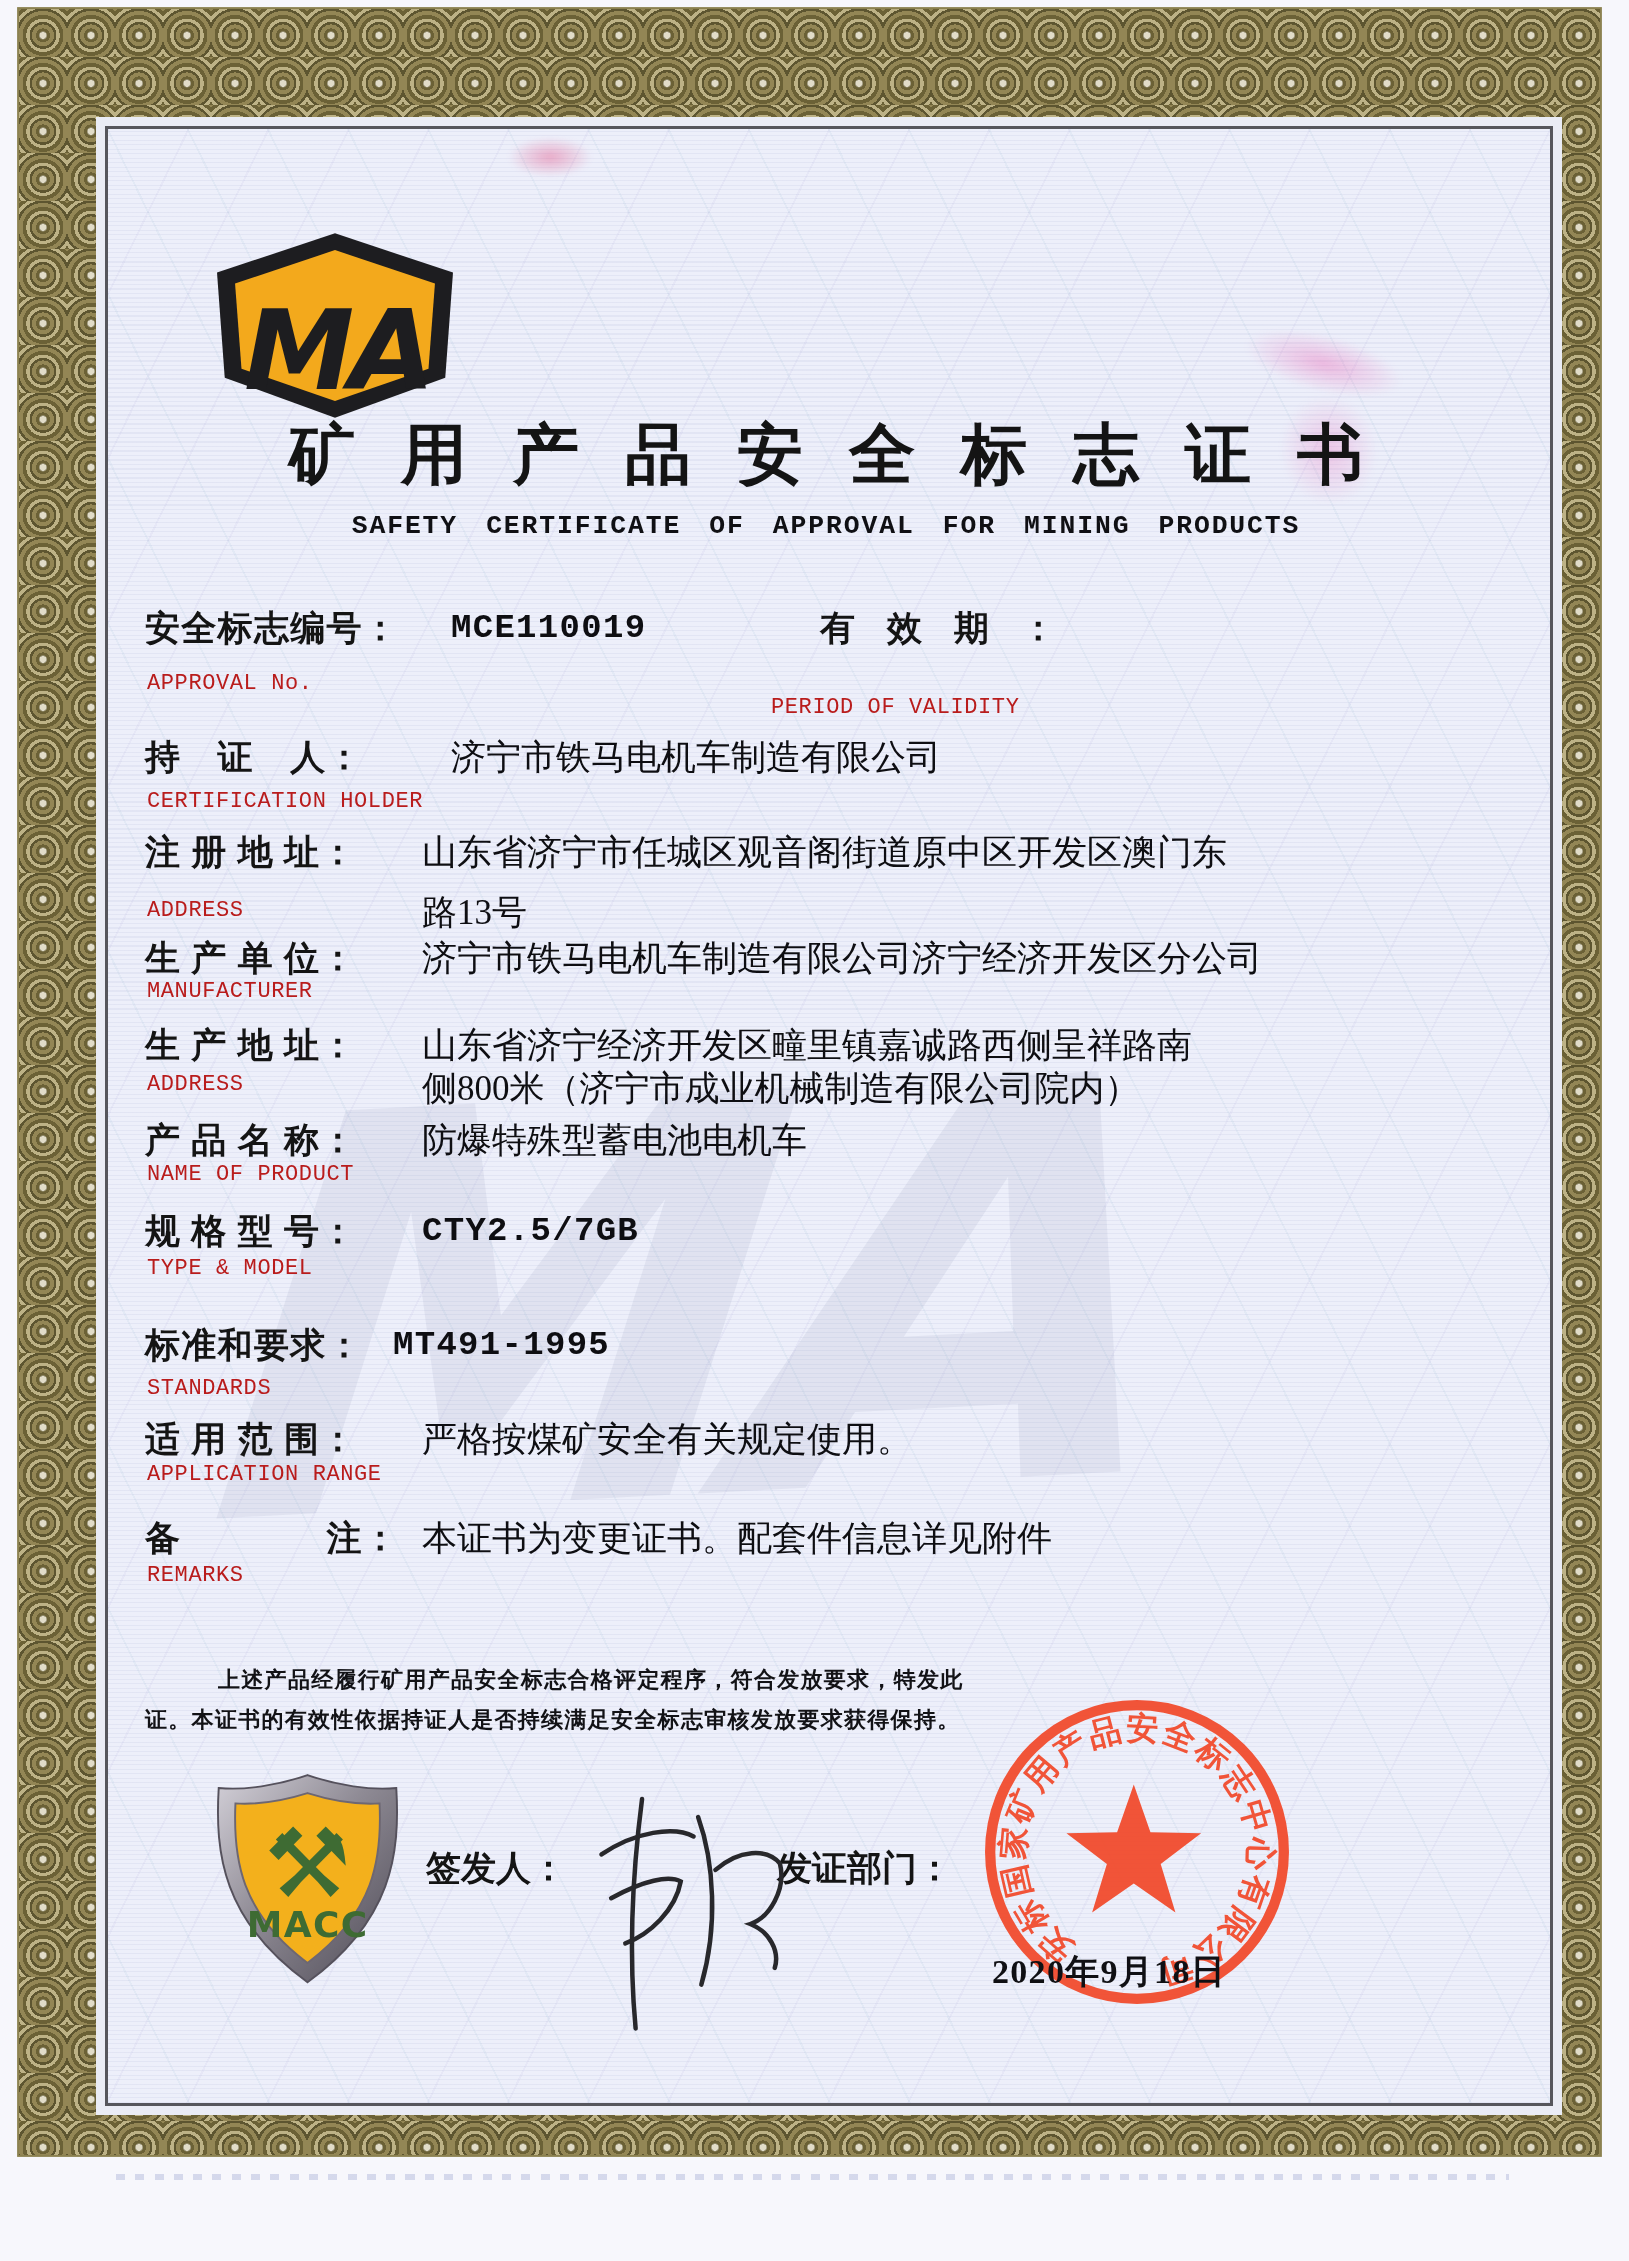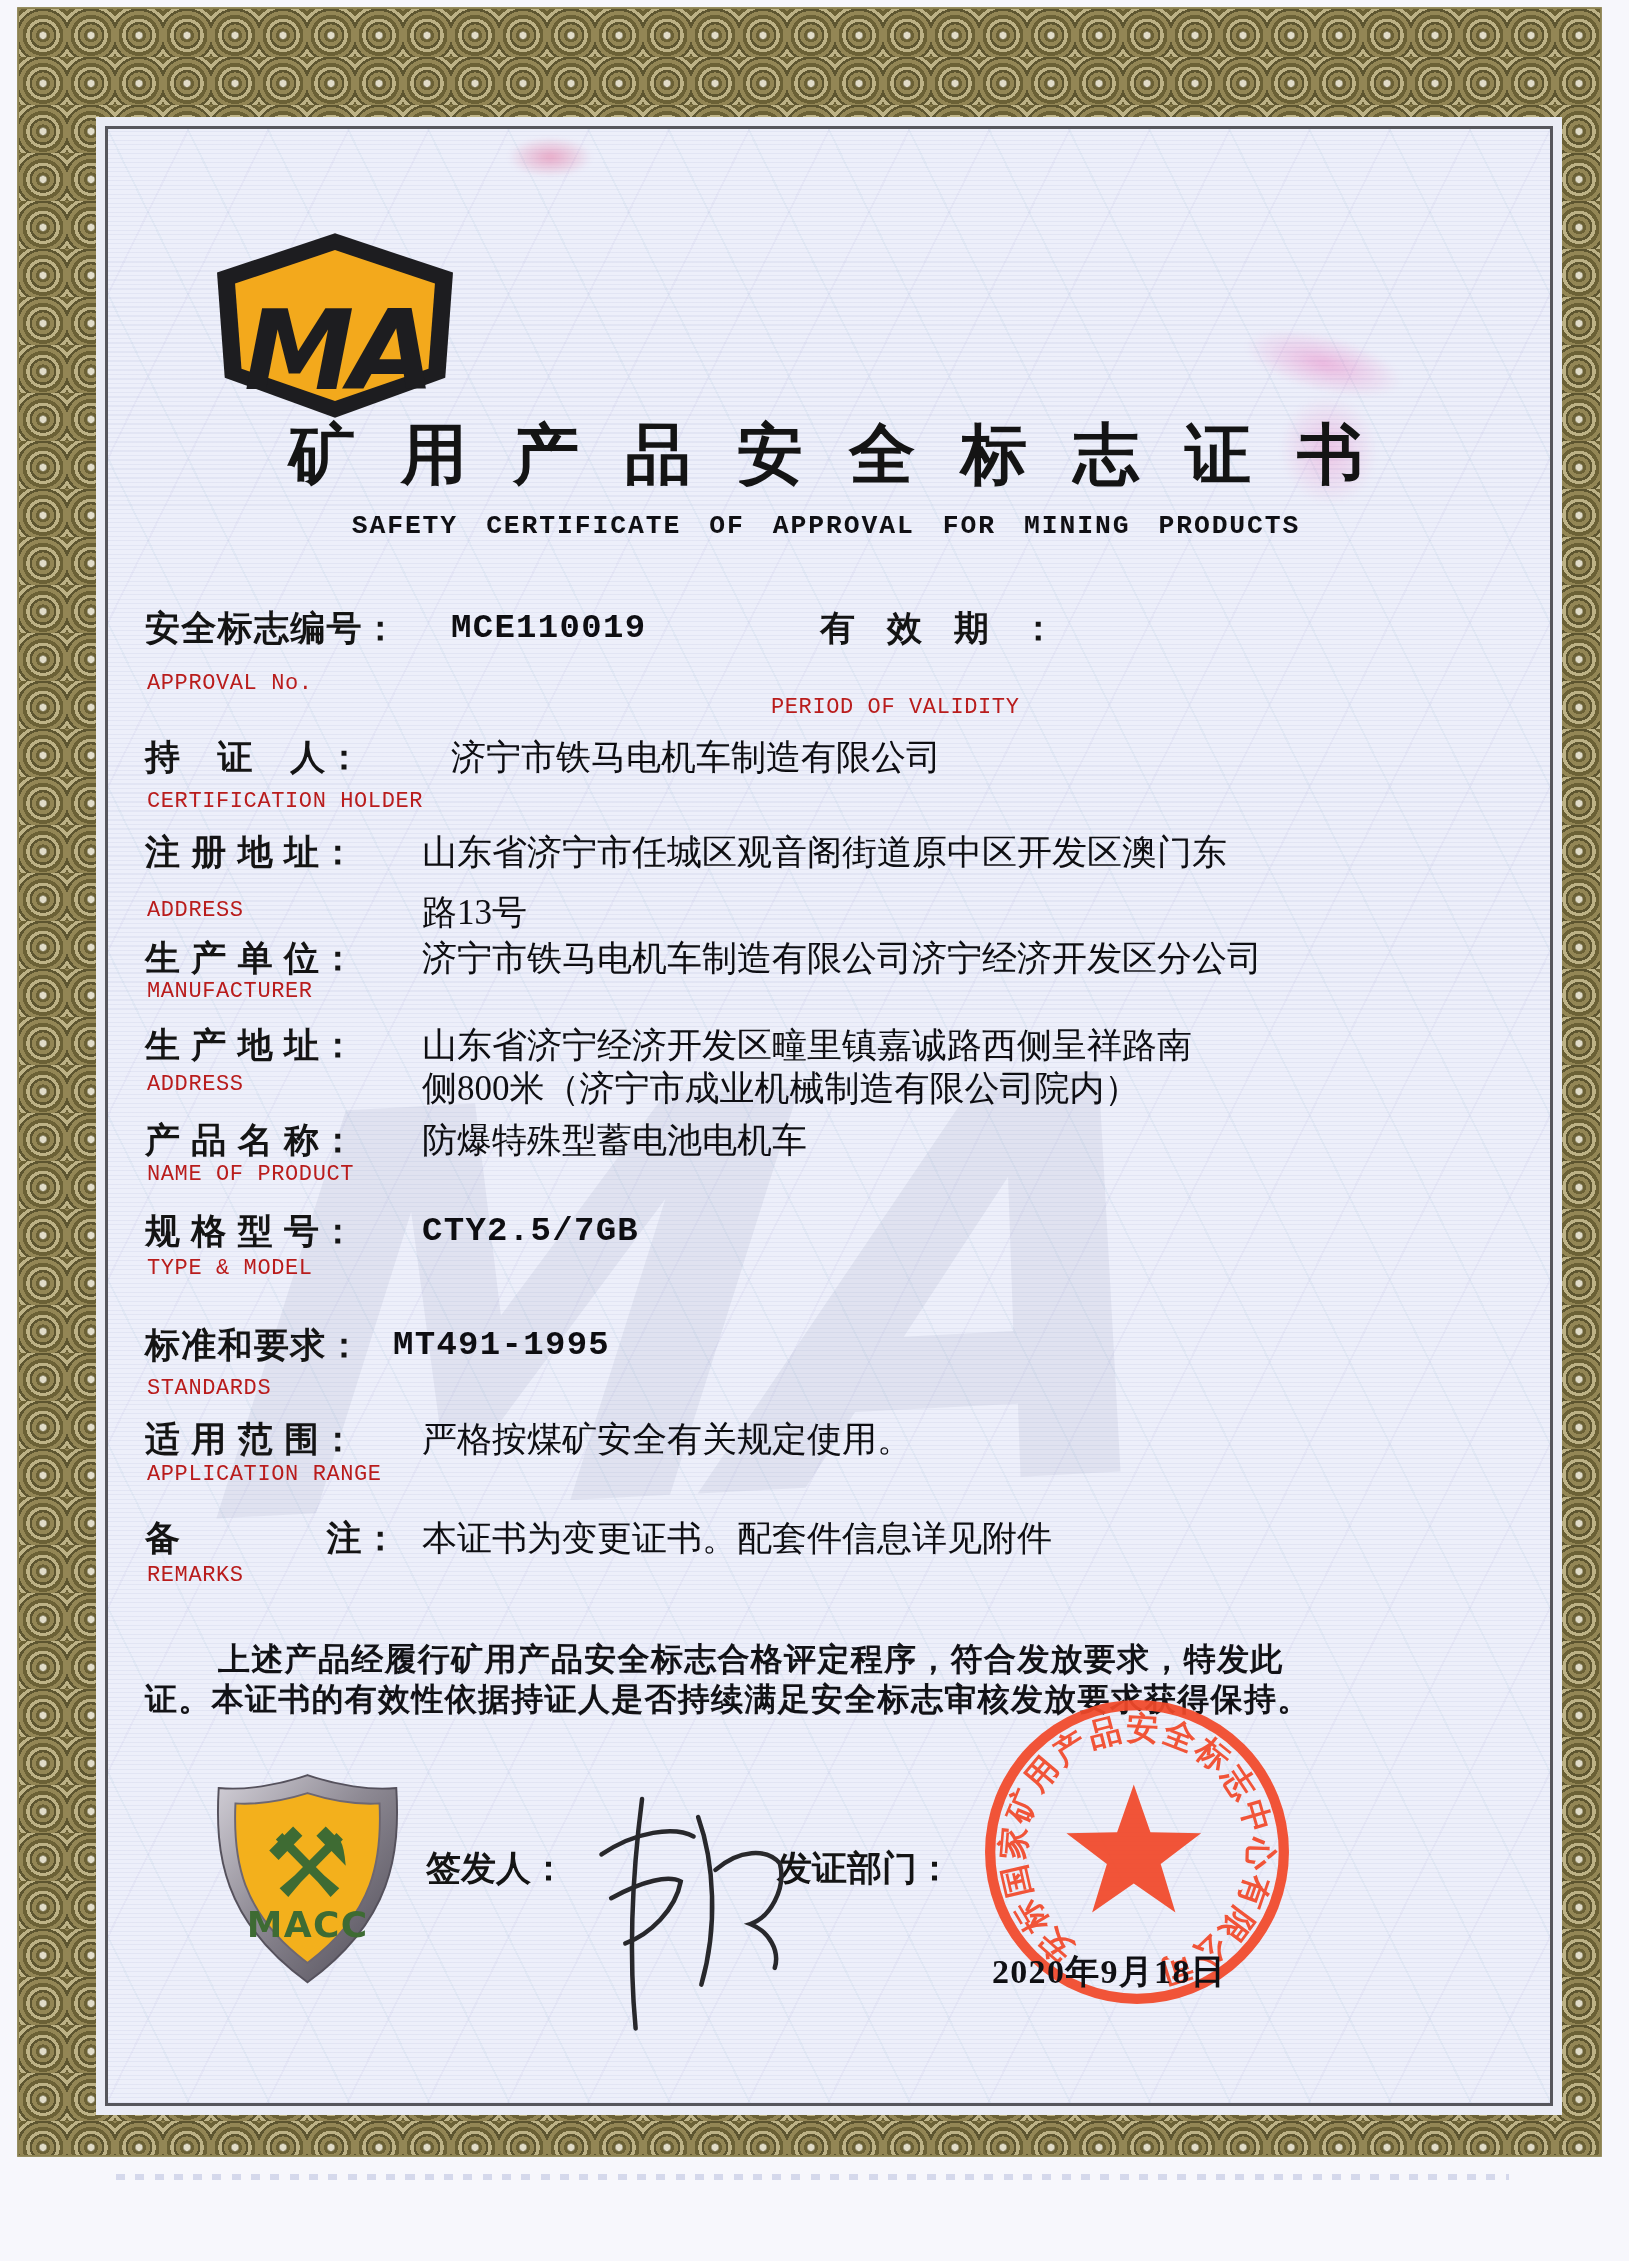--- a/index.html
+++ b/index.html
@@ -58,21 +58,21 @@
     position:absolute; left:105px; top:511px; width:1442px; z-index:2;
     text-align:center; font-family:"Liberation Mono", monospace; font-weight:700;
     font-size:26.4px; letter-spacing:1.9px; word-spacing:10.3px; color:#101014; white-space:nowrap;
   }
   
   .lab{position:absolute; z-index:2; font-weight:700; font-size:35px; letter-spacing:1.3px; white-space:nowrap;}
   .sub{position:absolute; z-index:2; font-family:"Liberation Mono", monospace; font-size:22px; letter-spacing:0.6px; color:#b91c1c; white-space:nowrap;}
   .val{position:absolute; z-index:2; font-weight:500; font-size:35px; white-space:nowrap; color:#0e0e12;}
   .val-mono{position:absolute; z-index:2; font-family:"Liberation Mono", monospace; font-weight:700; font-size:34px; letter-spacing:1.3px; white-space:nowrap; color:#0e0e12;}
   
-  .decl{position:absolute; z-index:2; font-size:32px; font-weight:600; letter-spacing:1.3px; white-space:nowrap; color:#121216;}
+  .decl{position:absolute; z-index:2; font-size:22px; font-weight:600; letter-spacing:1.3px; white-space:nowrap; color:#121216;margin-top:27px;}
   
   .macc-shield{position:absolute; left:211px; top:1771px; z-index:2;}
   .issuer-label{position:absolute; left:426px; top:1845px; z-index:2; font-weight:700; font-size:35px; white-space:nowrap;}
   .dept-label{position:absolute; left:777px; top:1845px; z-index:2; font-weight:700; font-size:35px; white-space:nowrap;}
   .signature{position:absolute; left:566px; top:1772px; z-index:3;}
   .seal{position:absolute; left:976px; top:1691px; z-index:3; opacity:0.93;}
   .issue-date{position:absolute; left:992px; top:1949px; z-index:4; font-size:34px; font-weight:600; letter-spacing:1.3px; white-space:nowrap; color:#101014;}
 </style>
 </head>
 <body>

